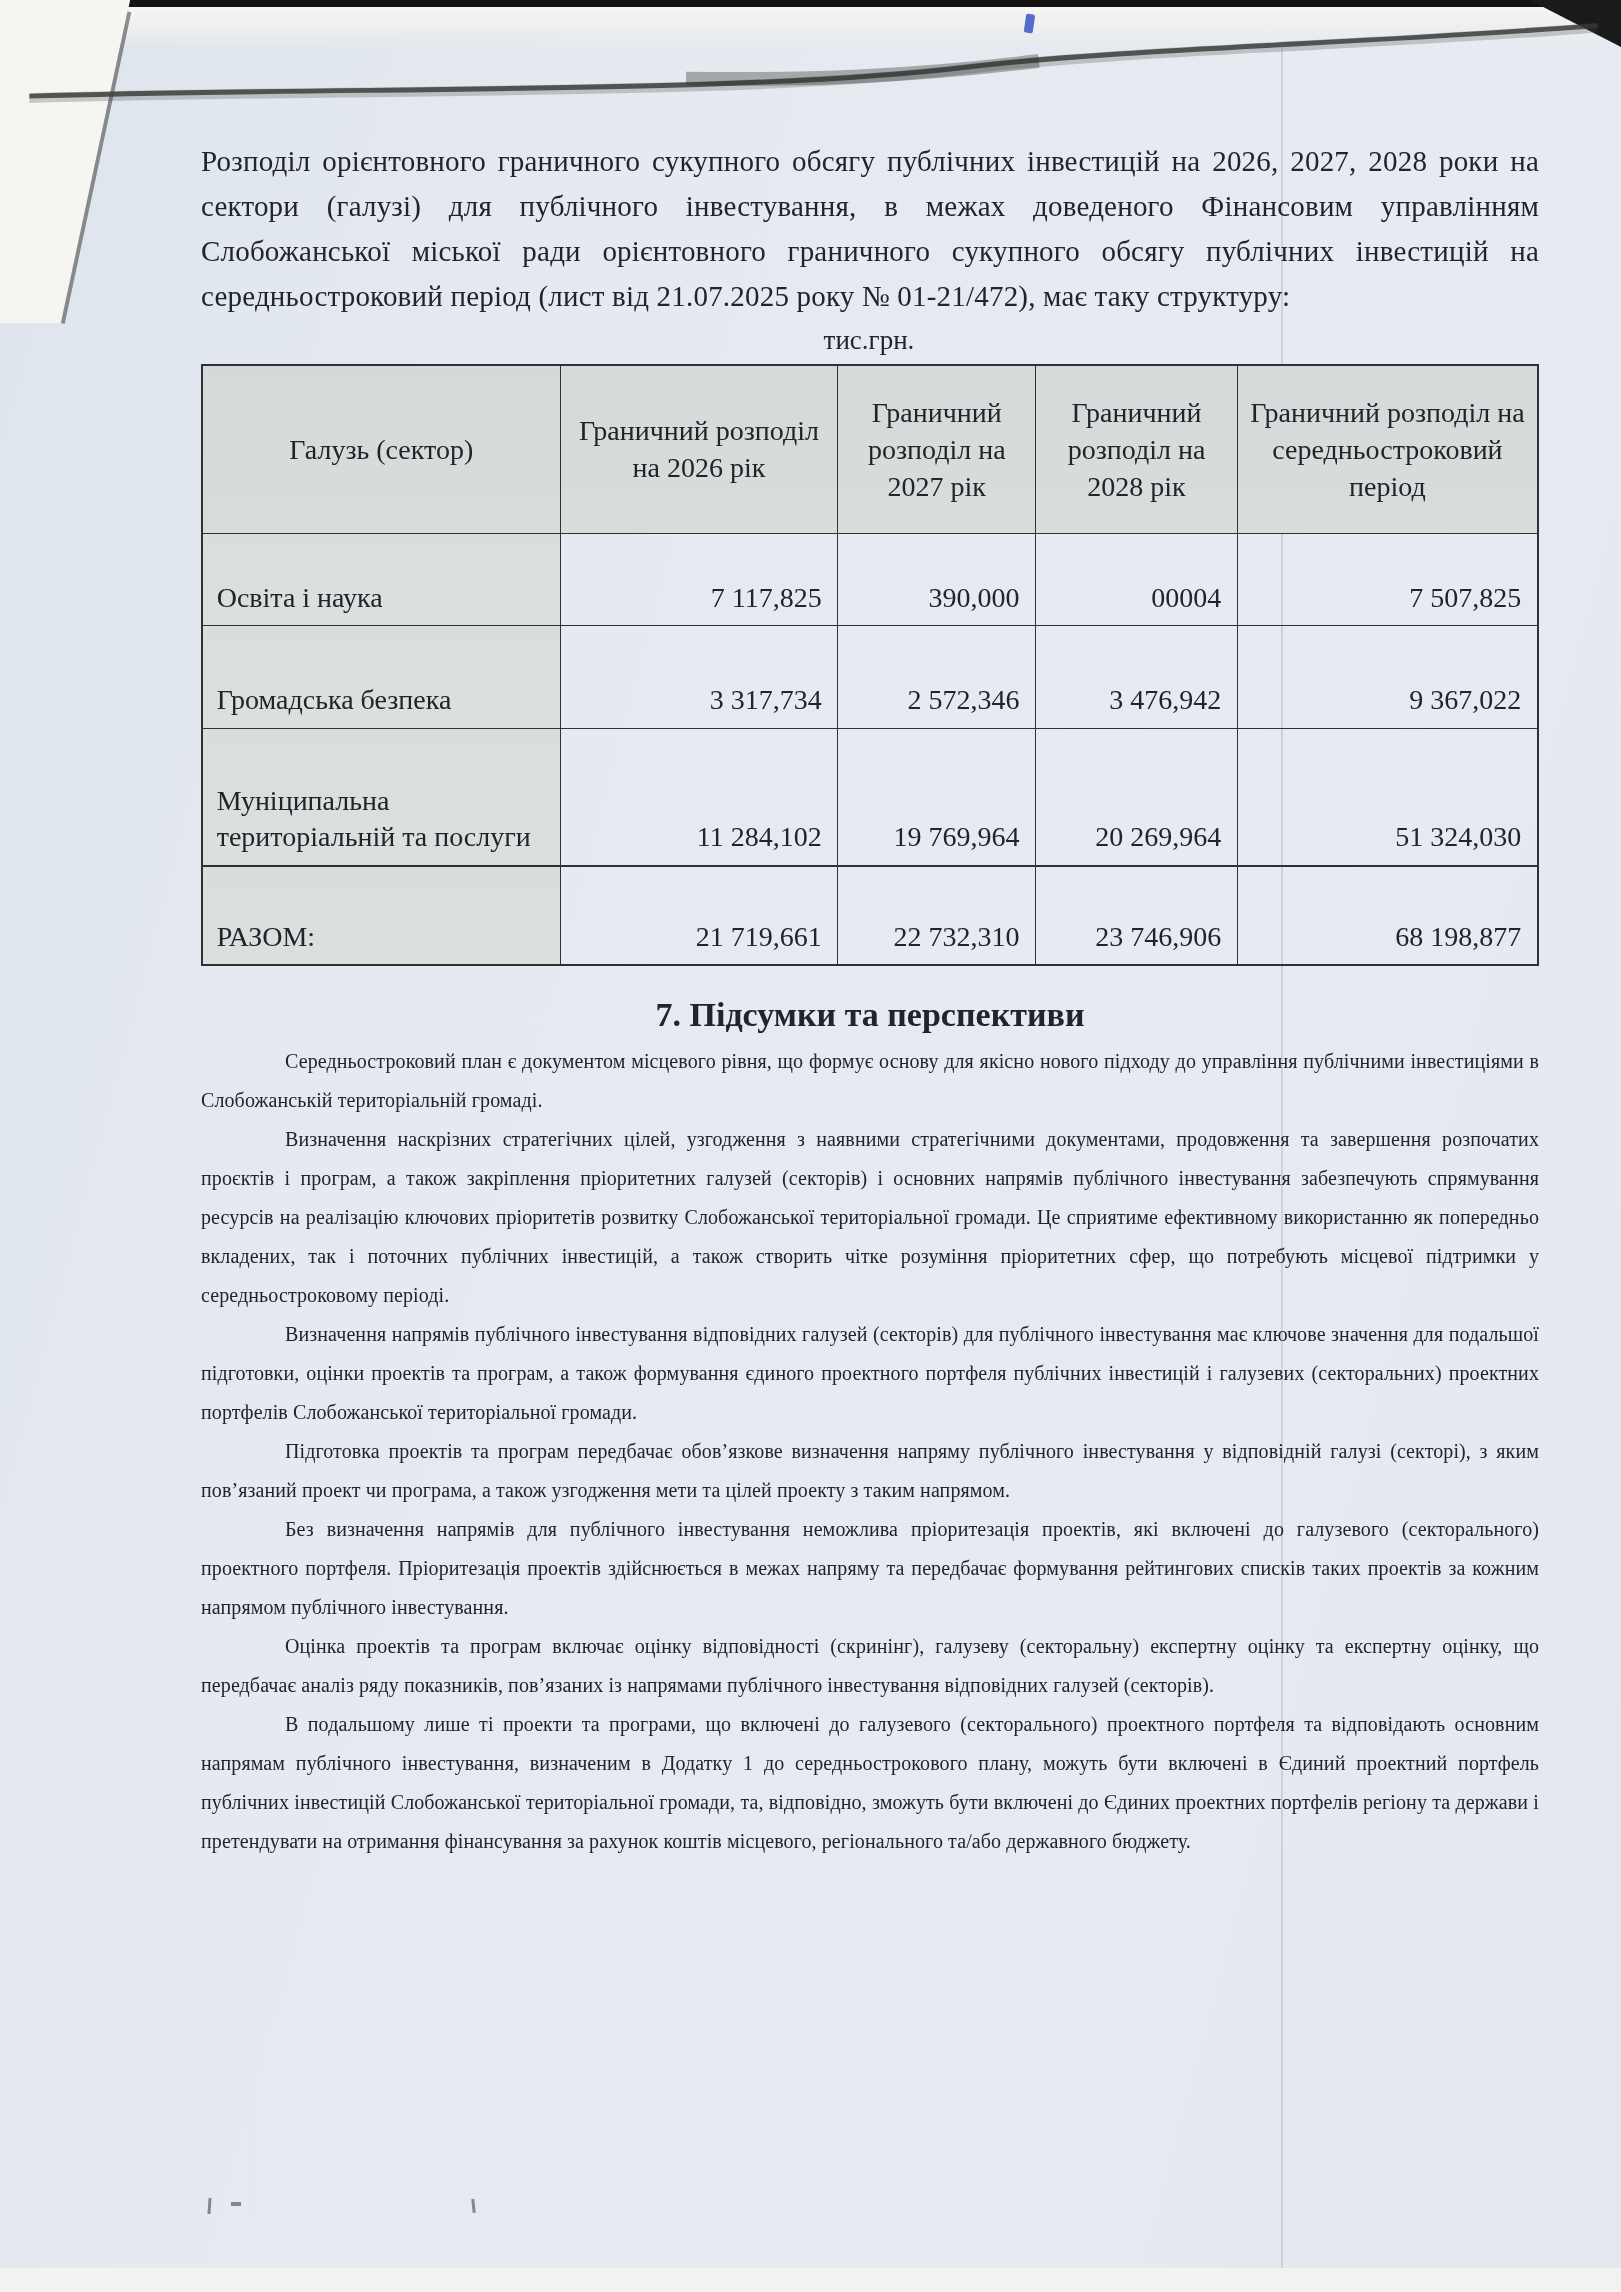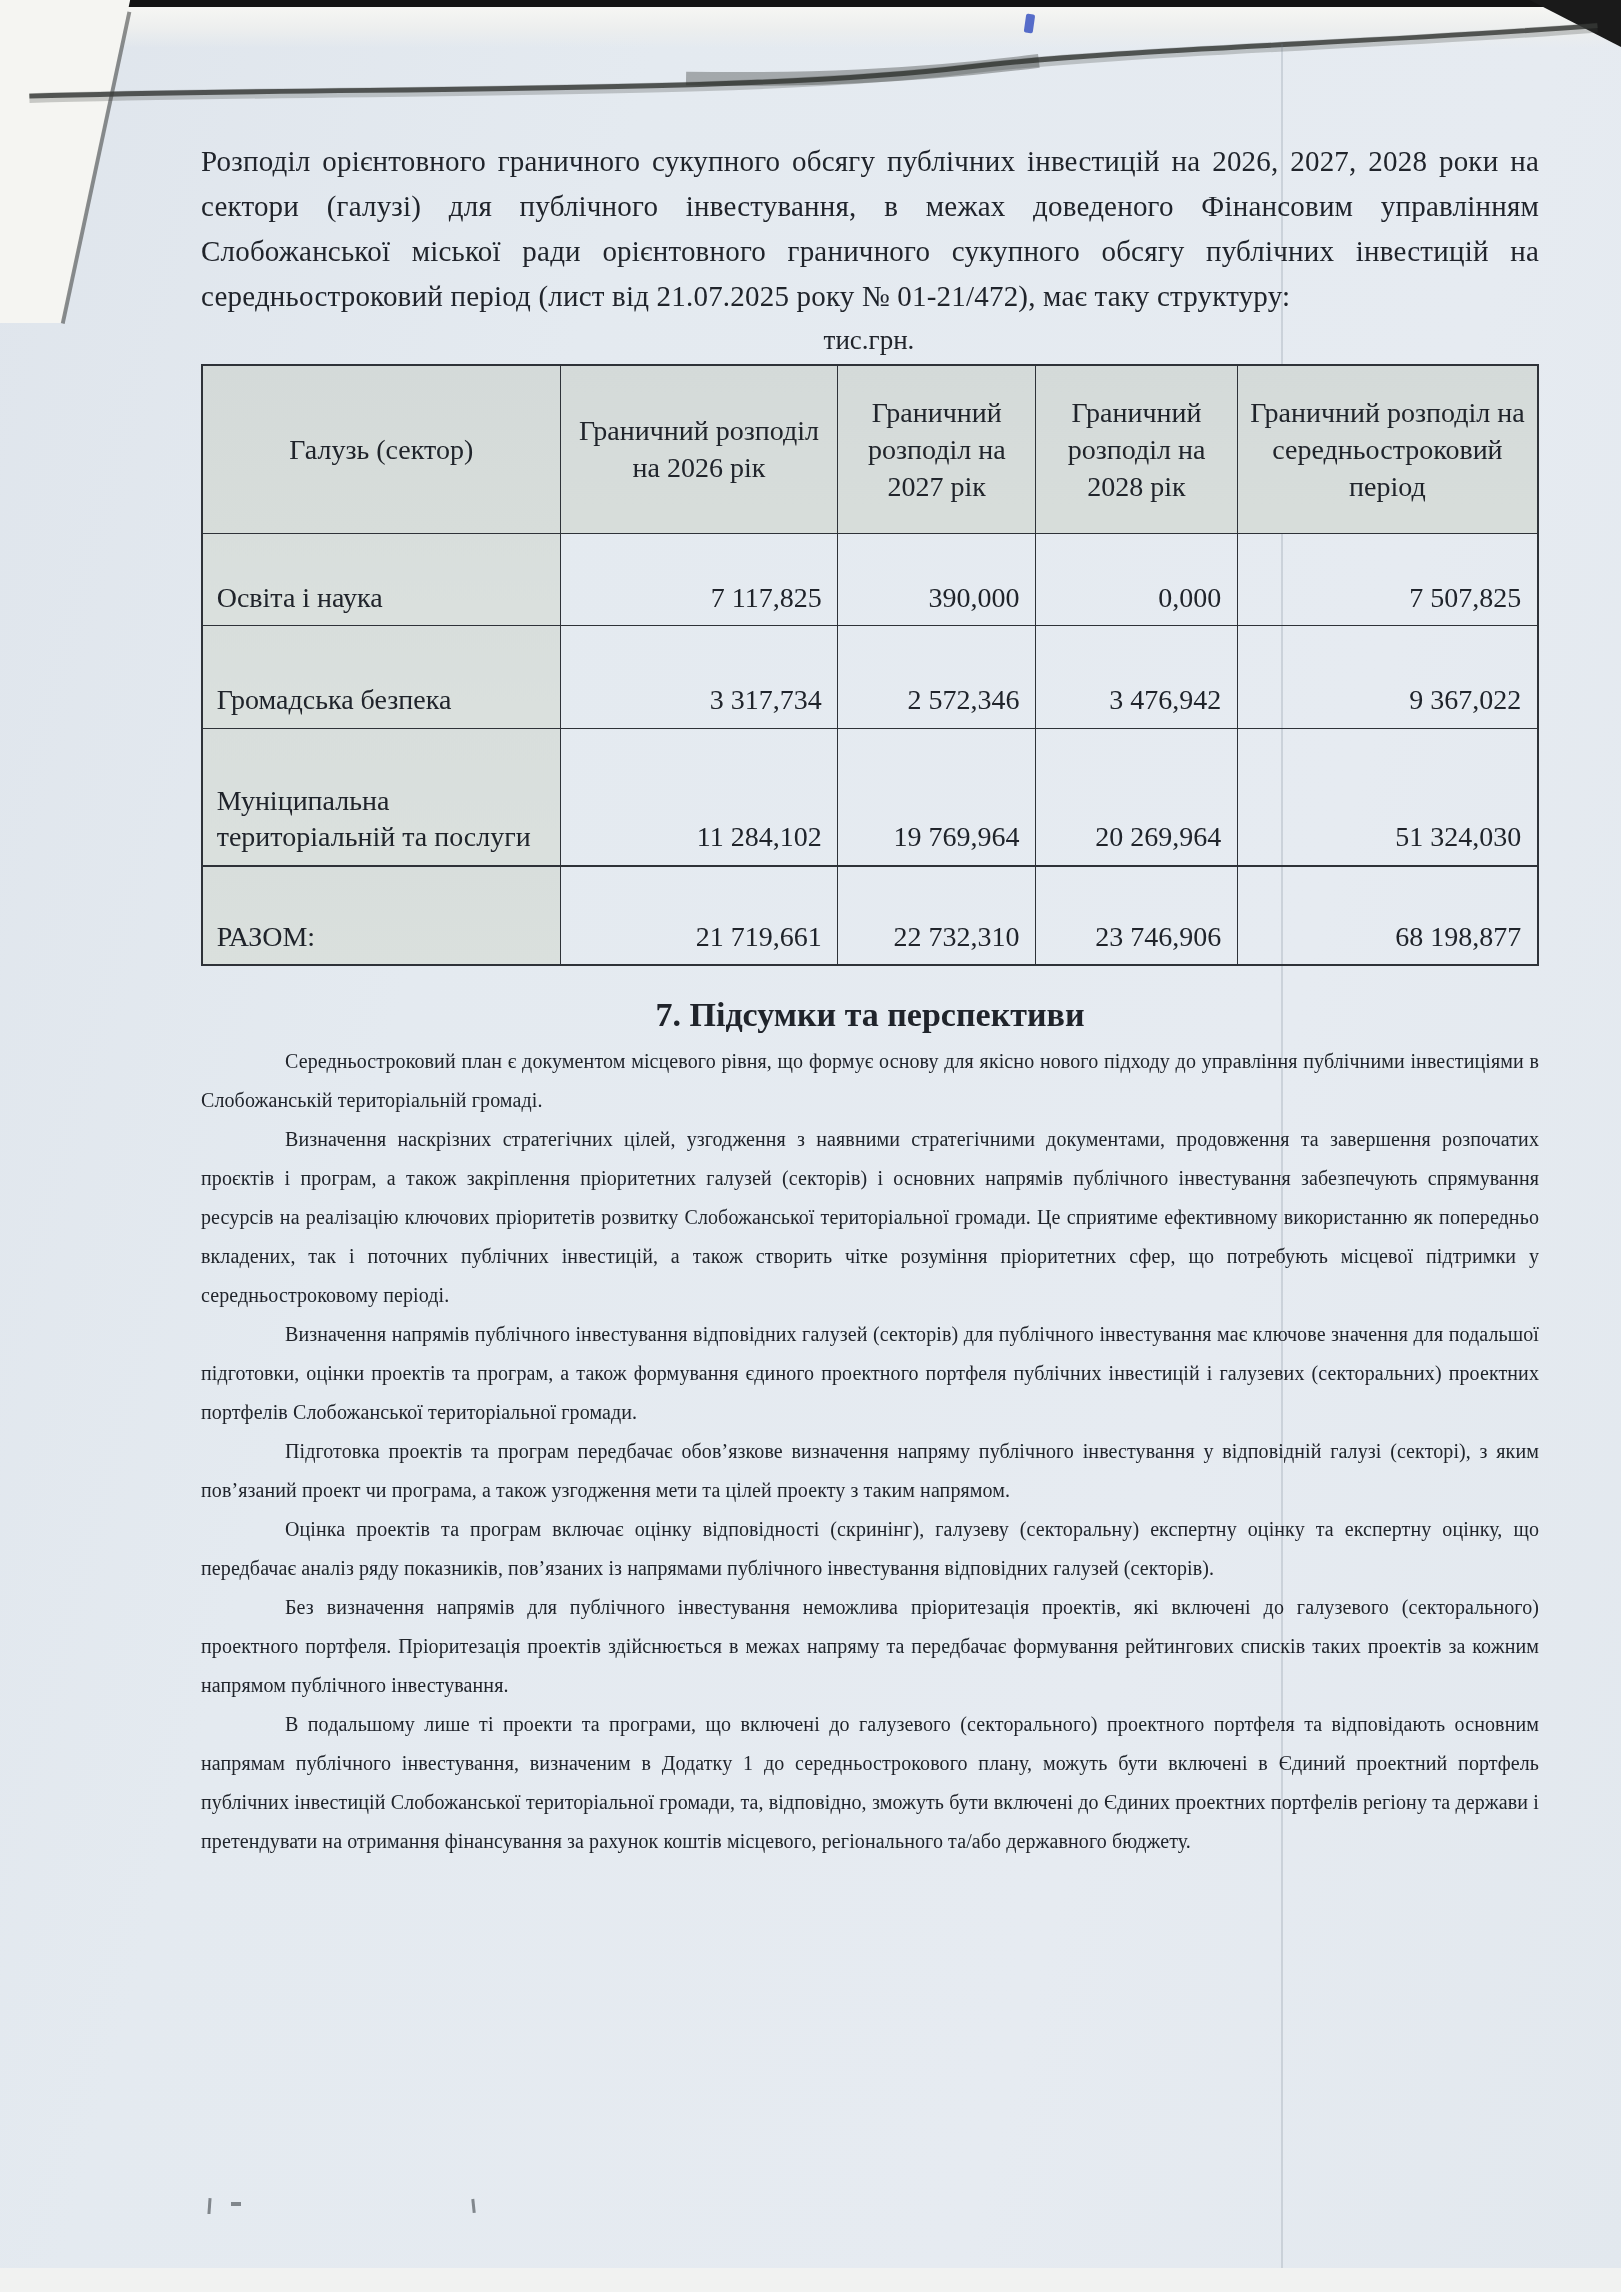--- a/index.html
+++ b/index.html
@@ -97,21 +97,21 @@
           <th>Граничний розподіл на 2027 рік</th>
           <th>Граничний розподіл на 2028 рік</th>
           <th>Граничний розподіл на середньостроковий період</th>
         </tr>
       </thead>
       <tbody>
         <tr class="r-edu">
           <td class="lbl">Освіта і наука</td>
           <td class="num">7 117,825</td>
           <td class="num">390,000</td>
-          <td class="num">0,000</td>
+          <td class="num">00004</td>
           <td class="num">7 507,825</td>
         </tr>
         <tr class="r-safe">
           <td class="lbl">Громадська безпека</td>
           <td class="num">3 317,734</td>
           <td class="num">2 572,346</td>
           <td class="num">3 476,942</td>
           <td class="num">9 367,022</td>
         </tr>
         <tr class="r-infra">
@@ -130,18 +130,18 @@
         </tr>
       </tbody>
     </table>
 
     <h2 class="sec-heading">7. Підсумки та перспективи</h2>
 
     <p class="body-p">Середньостроковий план є документом місцевого рівня, що формує основу для якісно нового підходу до управління публічними інвестиціями в Слобожанській територіальній громаді.</p>
     <p class="body-p">Визначення наскрізних стратегічних цілей, узгодження з наявними стратегічними документами, продовження та завершення розпочатих проєктів і програм, а також закріплення пріоритетних галузей (секторів) і основних напрямів публічного інвестування забезпечують спрямування ресурсів на реалізацію ключових пріоритетів розвитку Слобожанської територіальної громади. Це сприятиме ефективному використанню як попередньо вкладених, так і поточних публічних інвестицій, а також створить чітке розуміння пріоритетних сфер, що потребують місцевої підтримки у середньостроковому періоді.</p>
     <p class="body-p">Визначення напрямів публічного інвестування відповідних галузей (секторів) для публічного інвестування має ключове значення для подальшої підготовки, оцінки проектів та програм, а також формування єдиного проектного портфеля публічних інвестицій і галузевих (секторальних) проектних портфелів Слобожанської територіальної громади.</p>
     <p class="body-p">Підготовка проектів та програм передбачає обов’язкове визначення напряму публічного інвестування у відповідній галузі (секторі), з яким пов’язаний проект чи програма, а також узгодження мети та цілей проекту з таким напрямом.</p>
+    <p class="body-p">Без визначення напрямів для публічного інвестування неможлива пріоритезація проектів, які включені до галузевого (секторального) проектного портфеля. Пріоритезація проектів здійснюється в межах напряму та передбачає формування рейтингових списків таких проектів за кожним напрямом публічного інвестування.</p>
     <p class="body-p">Оцінка проектів та програм включає оцінку відповідності (скринінг), галузеву (секторальну) експертну оцінку та експертну оцінку, що передбачає аналіз ряду показників, пов’язаних із напрямами публічного інвестування відповідних галузей (секторів).</p>
-    <p class="body-p">Без визначення напрямів для публічного інвестування неможлива пріоритезація проектів, які включені до галузевого (секторального) проектного портфеля. Пріоритезація проектів здійснюється в межах напряму та передбачає формування рейтингових списків таких проектів за кожним напрямом публічного інвестування.</p>
     <p class="body-p">В подальшому лише ті проекти та програми, що включені до галузевого (секторального) проектного портфеля та відповідають основним напрямам публічного інвестування, визначеним в Додатку 1 до середньострокового плану, можуть бути включені в Єдиний проектний портфель публічних інвестицій Слобожанської територіальної громади, та, відповідно, зможуть бути включені до Єдиних проектних портфелів регіону та держави і претендувати на отримання фінансування за рахунок коштів місцевого, регіонального та/або державного бюджету.</p>
   </div>
 </div>
 
 
 </body></html>

